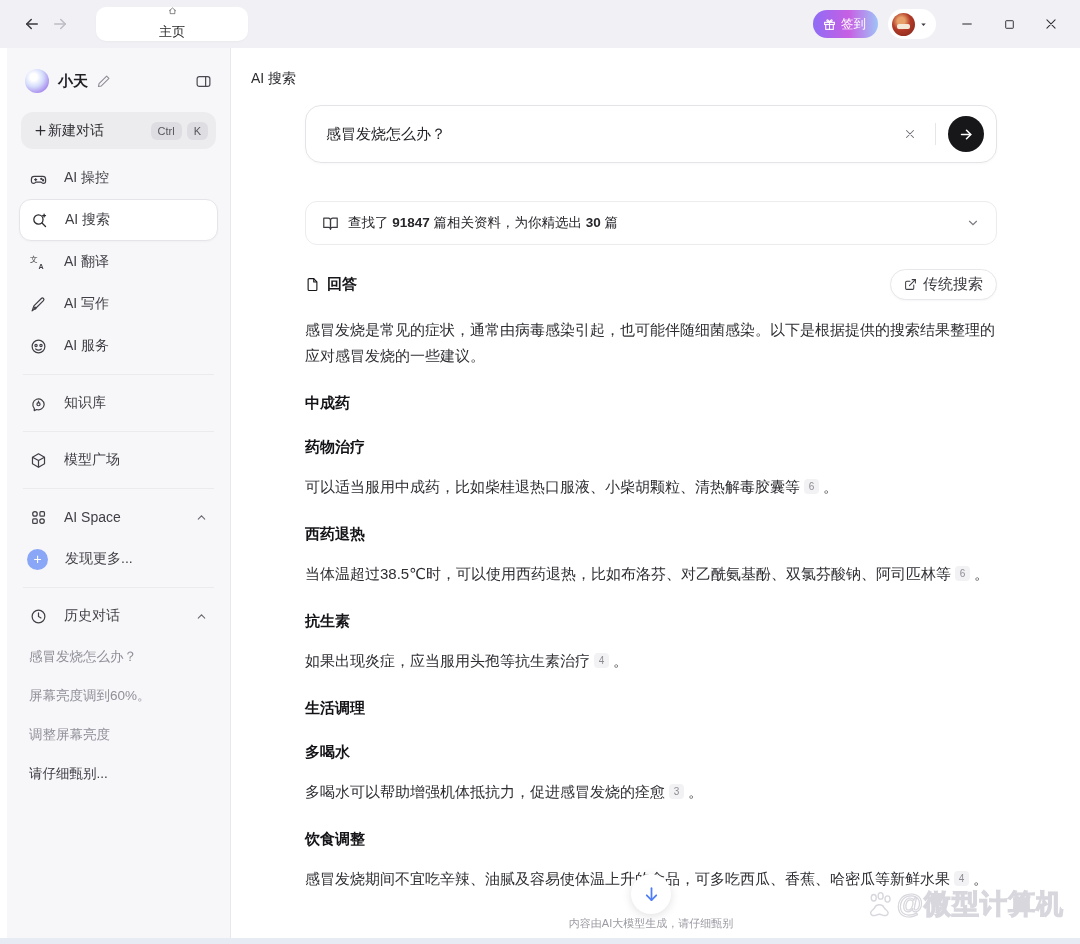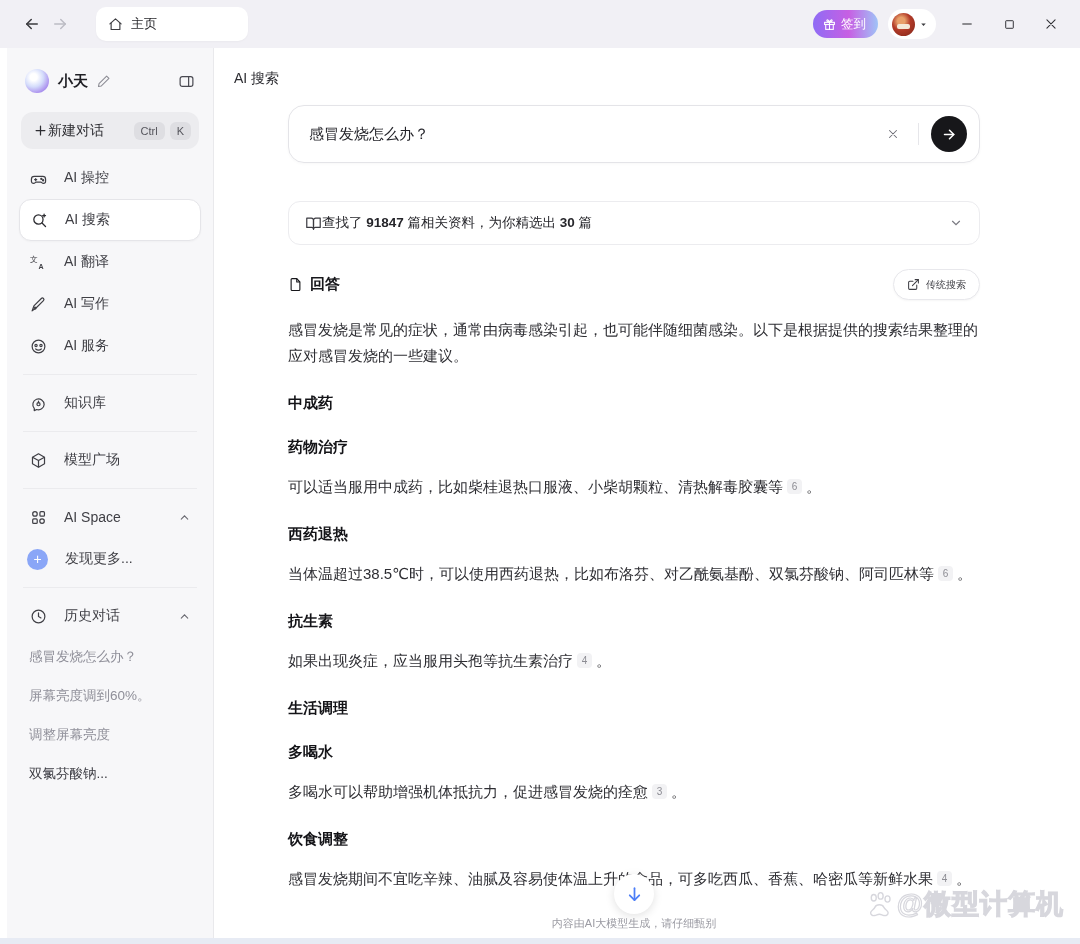--- a/index.html
+++ b/index.html
@@ -3,36 +3,36 @@
 <meta charset="utf-8">
 <style>
   * { box-sizing: border-box; margin: 0; padding: 0; }
   html,body { width:1080px; height:944px; }
   body { font-family:"Liberation Sans","DejaVu Sans",sans-serif; background:#fff; overflow:hidden; color:#26262b; }
   .window { width:1080px; height:944px; display:flex; flex-direction:column; }
 
   
   .titlebar { height:48px; background:#f1f0f5; display:flex; align-items:center; flex:0 0 auto; padding:0 14px 0 18px; }
   .nav-arrow { width:28px; height:28px; display:flex; align-items:center; justify-content:center; cursor:pointer; }
-  .tab { background:#fff; border-radius:10px; height:34px; width:152px; display:flex; align-items:center; gap:8px; padding:0 12px; margin-left:22px; box-shadow:0 1px 2px rgba(0,0,0,0.03); }
+  .tab { background:#fff; border-radius:10px; height:34px; width:152px; display:flex; align-items:center; gap:8px; padding:0 12px; margin-left:22px; box-shadow:0 1px 2px rgba(0,0,0,0.03);flex-direction:column; }
   .tab-label { font-size:13px; color:#2a2a2e; }
   .tb-spacer { flex:1; }
   .checkin { height:28px; border-radius:14px; padding:0 12px 0 10px; display:flex; align-items:center; gap:5px; color:#fff; font-size:12.5px; background:linear-gradient(90deg,#8f6cf5 0%,#c75fe3 55%,#9fc3f7 100%); cursor:pointer; }
   .avatar-pill { height:30px; border-radius:15px; background:#fff; display:flex; align-items:center; gap:4px; padding:0 8px 0 4px; margin-left:10px; cursor:pointer; }
   .avatar-img { width:23px; height:23px; border-radius:50%; background:radial-gradient(circle at 40% 35%, #e8a06a 0 18%, #b23a28 45%, #7e2418 100%); position:relative; overflow:hidden; }
   .avatar-img:after { content:""; position:absolute; left:5px; top:11px; width:13px; height:5px; background:#f4e9d8; border-radius:2px; }
   .win-controls { display:flex; align-items:center; gap:12px; margin-left:16px; }
   .win-btn { width:30px; height:30px; display:flex; align-items:center; justify-content:center; cursor:pointer; }
 
   
   .app { flex:1 1 auto; display:flex; min-height:0; }
   .bottom-edge { height:6px; background:#e7ebf4; flex:0 0 auto; }
 
   
-  .sidebar { width:214px; flex:0 0 auto; background:#f7f7f9; border-right:1px solid #e9e9ec; border-left:7px solid #ffffff; padding:16px 12px 0 12px; font-size:14px; }
+  .sidebar { width:231px; flex:0 0 auto; background:#f7f7f9; border-right:1px solid #e9e9ec; border-left:7px solid #ffffff; padding:16px 12px 0 12px; font-size:14px; }
   .profile-row { display:flex; align-items:center; gap:9px; padding:2px 6px 0 6px; height:32px; }
   .profile-avatar { width:24px; height:24px; border-radius:50%; background:radial-gradient(circle at 36% 34%, #ffffff 16%, #d4dcfb 44%, #ab90ee 74%, #86b4f4 100%); }
   .profile-name { font-size:15px; font-weight:bold; color:#1f1f24; }
   .side-spacer { flex:1; }
   .new-chat { margin:16px 2px 8px 2px; height:37px; background:#ececef; border:none; border-radius:12px; display:flex; align-items:center; padding:0 8px 0 12px; width:calc(100% - 4px); cursor:pointer; font-family:inherit; }
   .new-chat-label { font-size:14px; font-weight:500; color:#2c2c31; }
   .keycaps { margin-left:auto; display:flex; gap:5px; }
   .keycap { background:#dedee2; border-radius:6px; font-size:11px; color:#55555c; padding:3px 7px; min-width:20px; text-align:center; }
   .side-item { height:42px; display:flex; align-items:center; gap:17px; padding:0 10px; color:#3f3f45; border-radius:12px; cursor:pointer; }
   .side-item.selected { background:#fff; border:1px solid #e5e5e9; box-shadow:0 1px 2px rgba(0,0,0,0.03); }
@@ -47,27 +47,27 @@
   .main { flex:1 1 auto; background:#fff; position:relative; overflow:hidden; }
   .main-title { padding:22px 0 0 20px; font-size:14px; color:#2c2c31; }
   .content { width:692px; margin:17px 0 0 74px; }
 
   .searchbox { border:1px solid #e4e4e8; border-radius:16px; height:58px; display:flex; align-items:center; padding:0 12px 0 20px; box-shadow:0 1px 3px rgba(0,0,0,0.03); }
   .query { flex:1; font-size:15px; color:#232329; }
   .sb-divider { width:1px; height:22px; background:#e6e6ea; margin:0 12px; }
   .submit-btn { width:36px; height:36px; border-radius:50%; background:#17171a; border:none; display:flex; align-items:center; justify-content:center; cursor:pointer; }
   .clear-btn { width:26px; height:26px; display:flex; align-items:center; justify-content:center; cursor:pointer; }
 
-  .summary-bar { margin-top:38px; border:1px solid #ececef; border-radius:12px; height:44px; display:flex; align-items:center; padding:8px 16px; font-size:13.5px; color:#26262b; }
+  .summary-bar { margin-top:38px; border:1px solid #ececef; border-radius:12px; height:44px; display:flex; align-items:center; gap:9px; padding:8px 16px; font-size:13.5px; color:#26262b; }
   .summary-bar b { font-weight:bold; }
   .summary-chev { margin-left:auto; display:flex; cursor:pointer; }
 
   .answer-row { margin-top:24px; display:flex; align-items:center; }
   .answer-left { display:flex; align-items:center; gap:7px; font-size:15px; font-weight:bold; color:#17171b; }
-  .trad-btn { margin-left:auto; border:1px solid #e8e8ec; background:#fff; border-radius:17px; height:31px; display:flex; align-items:center; gap:6px; padding:0 13px; font-size:10px; color:#3c3c42; cursor:pointer; box-shadow:0 1px 2px rgba(0,0,0,0.04); font-family:inherit; }
+  .trad-btn { margin-left:auto; border:1px solid #e8e8ec; background:#fff; border-radius:17px; height:31px; display:flex; align-items:center; gap:6px; padding:0 13px; font-size:15px; color:#3c3c42; cursor:pointer; box-shadow:0 1px 2px rgba(0,0,0,0.04); font-family:inherit; }
 
   .article h2 { margin-top:18px; font-size:16px; font-weight:bold; color:#141418; }
   .article h3 { margin-top:25px; font-size:15px; font-weight:bold; color:#141418; }
   .article p  { margin-top:17px; font-size:15px; color:#2e2e33; line-height:26px; }
   .cite { display:inline-block; min-width:15px; text-align:center; background:#f2f2f4; color:#8c8c93; font-size:10px; line-height:15px; border-radius:4px; margin:0 4px; vertical-align:2px; padding:0 3px; cursor:pointer; }
 
   .scroll-down { position:absolute; left:400px; bottom:24px; width:40px; height:40px; border-radius:50%; background:#fff; border:none; box-shadow:0 2px 10px rgba(0,0,0,0.12); display:flex; align-items:center; justify-content:center; cursor:pointer; }
   .disclaimer { position:absolute; left:74px; bottom:7px; width:692px; text-align:center; font-size:11px; color:#9a9aa2; }
   .watermark { position:absolute; right:16px; bottom:16px; display:flex; align-items:center; gap:2px; font-size:27px; font-weight:bold; color:rgba(255,255,255,0.9); -webkit-text-stroke:1.2px #d7d7dd; letter-spacing:1px; pointer-events:none; }
 
@@ -281,21 +281,21 @@
         <span class="chev">
           <svg width="13" height="13" viewBox="0 0 24 24" fill="none" stroke="#6a6a72" stroke-width="2" stroke-linecap="round">
               <path d="M6 15l6-6 6 6"></path>
             </svg>
         </span>
       </div>
 
       <div class="history-item">感冒发烧怎么办？</div>
       <div class="history-item">屏幕亮度调到60%。</div>
       <div class="history-item">调整屏幕亮度</div>
-      <div class="view-all">双氯芬酸钠...</div>
+      <div class="view-all">请仔细甄别...</div>
     </aside>
 
     <main class="main">
       <div class="main-title">AI 搜索</div>
 
       <div class="content">
 
         <div class="searchbox">
           <span class="query">感冒发烧怎么办？</span>
           <span class="clear-btn">

